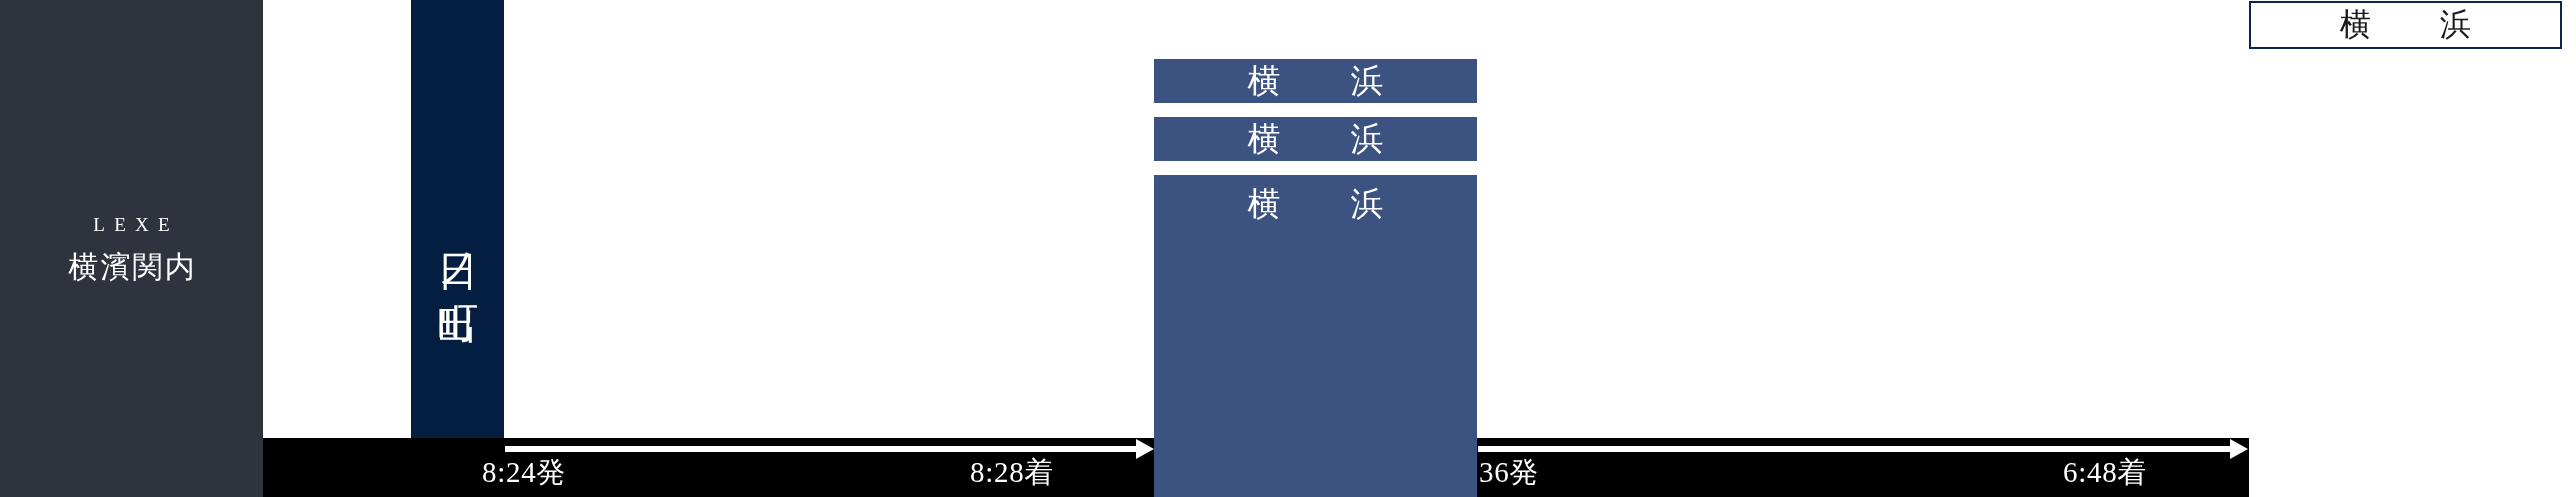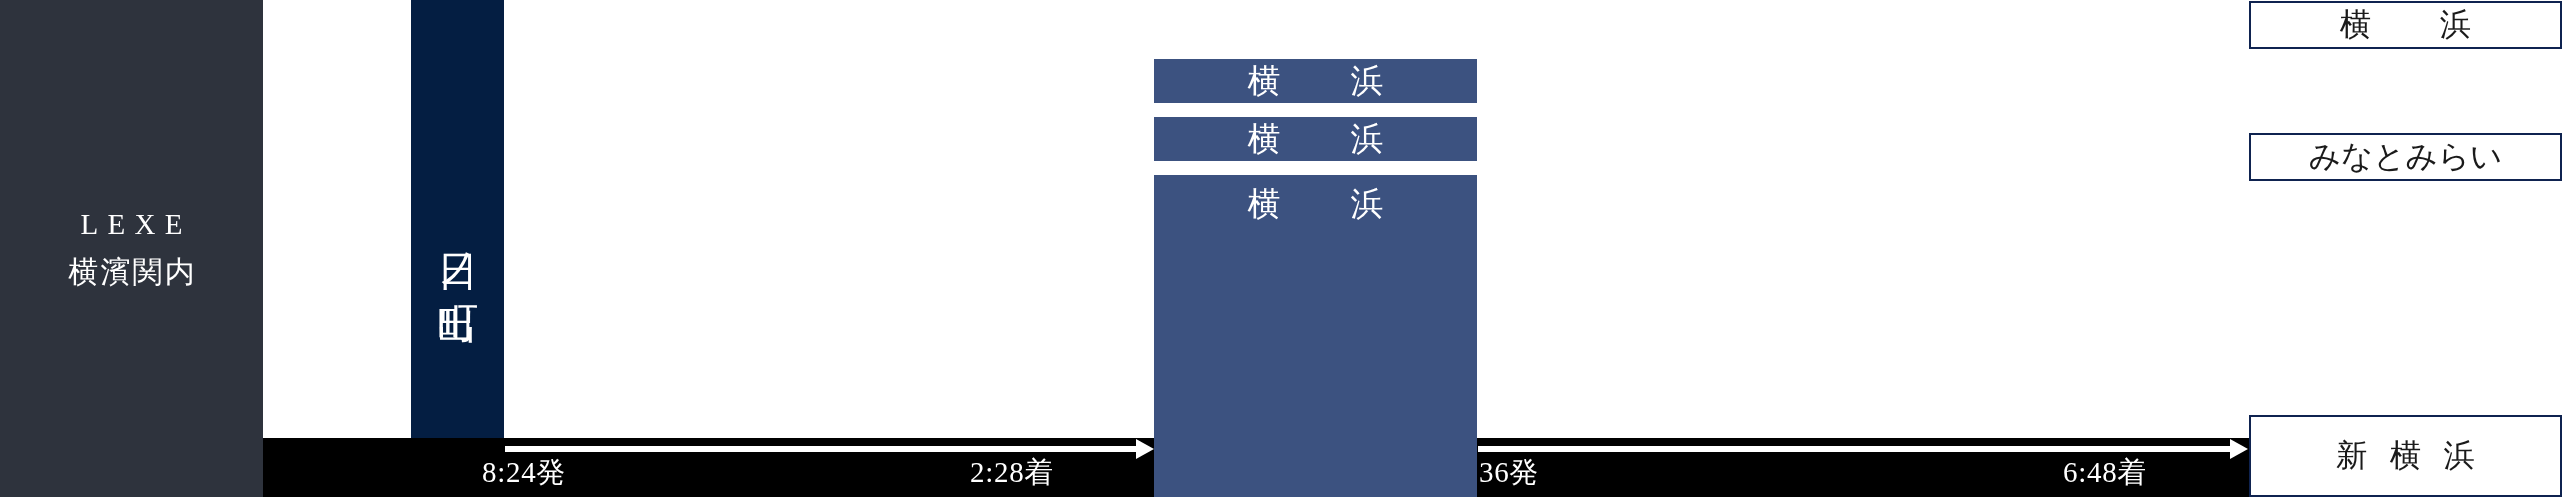--- a/index.html
+++ b/index.html
@@ -12,21 +12,21 @@
 
   
   .brand-sidebar{
     position:absolute; left:0; top:0; width:263px; height:497px;
     background:#2E333D;
     display:flex; flex-direction:column;
     align-items:center; justify-content:center;
     gap:18.6px;
   }
   .brand-roman{
-    color:#ffffff; font-size:29px; letter-spacing:9.3px;
+    color:#ffffff; font-size:19px; letter-spacing:9.3px;
     text-indent:9.3px; line-height:1; white-space:nowrap;
   }
   .brand-jp{
     color:#ffffff; font-size:30px; letter-spacing:2.1px;
     text-indent:2.1px; line-height:1; white-space:nowrap;text-align:center;
   }
 
   
   .vertical-station{
     position:absolute; left:411px; top:0; width:93px; height:497px;
@@ -115,40 +115,34 @@
 <div class="transfer-box b2">
   <span class="transfer-box-label">横　浜</span>
 </div>
 
 <div class="timeline-band">
 
   <div class="timeline-seg" style="left:242px; width:650px;font-family:Liberation Serif, serif;">
     <div class="track-line" style="width:631px;"></div>
     <div class="arrow-head" style="left:631px;"></div>
     <div class="time-label" style="left:-23px;">8:24発</div>
-    <div class="time-label" style="left:465px;">2:28着</div>
+    <div class="time-label" style="left:465px;">8:28着</div>
   </div>
 
   <div class="timeline-seg" style="left:1215px; width:771px;">
     <div class="track-line" style="width:752px;"></div>
     <div class="arrow-head" style="left:752px;"></div>
     <div class="time-label" style="left:-23px;">8:36発</div>
     <div class="time-label" style="left:585px;">6:48着</div>
   </div>
 
 </div>
 
 <div class="transfer-box b3" style="top:175px; height:322px;">
   <span class="transfer-box-label" style="position:absolute; top:13px;">横　浜</span>
 </div>
 
 <div class="dest-column">
   <div class="dest-box" style="top:0.7px;">
     <span class="dest-label sp-wide">横　浜</span>
   </div>
-  <div class="dest-box" style="top:133px;">
-    <span class="dest-label sp-none">みなとみらい</span>
-  </div>
-  <div class="dest-box" style="top:415px; height:82px;">
-    <span class="dest-label sp-mid">新 横 浜</span>
-  </div>
 </div>
 
 
 </body></html>

